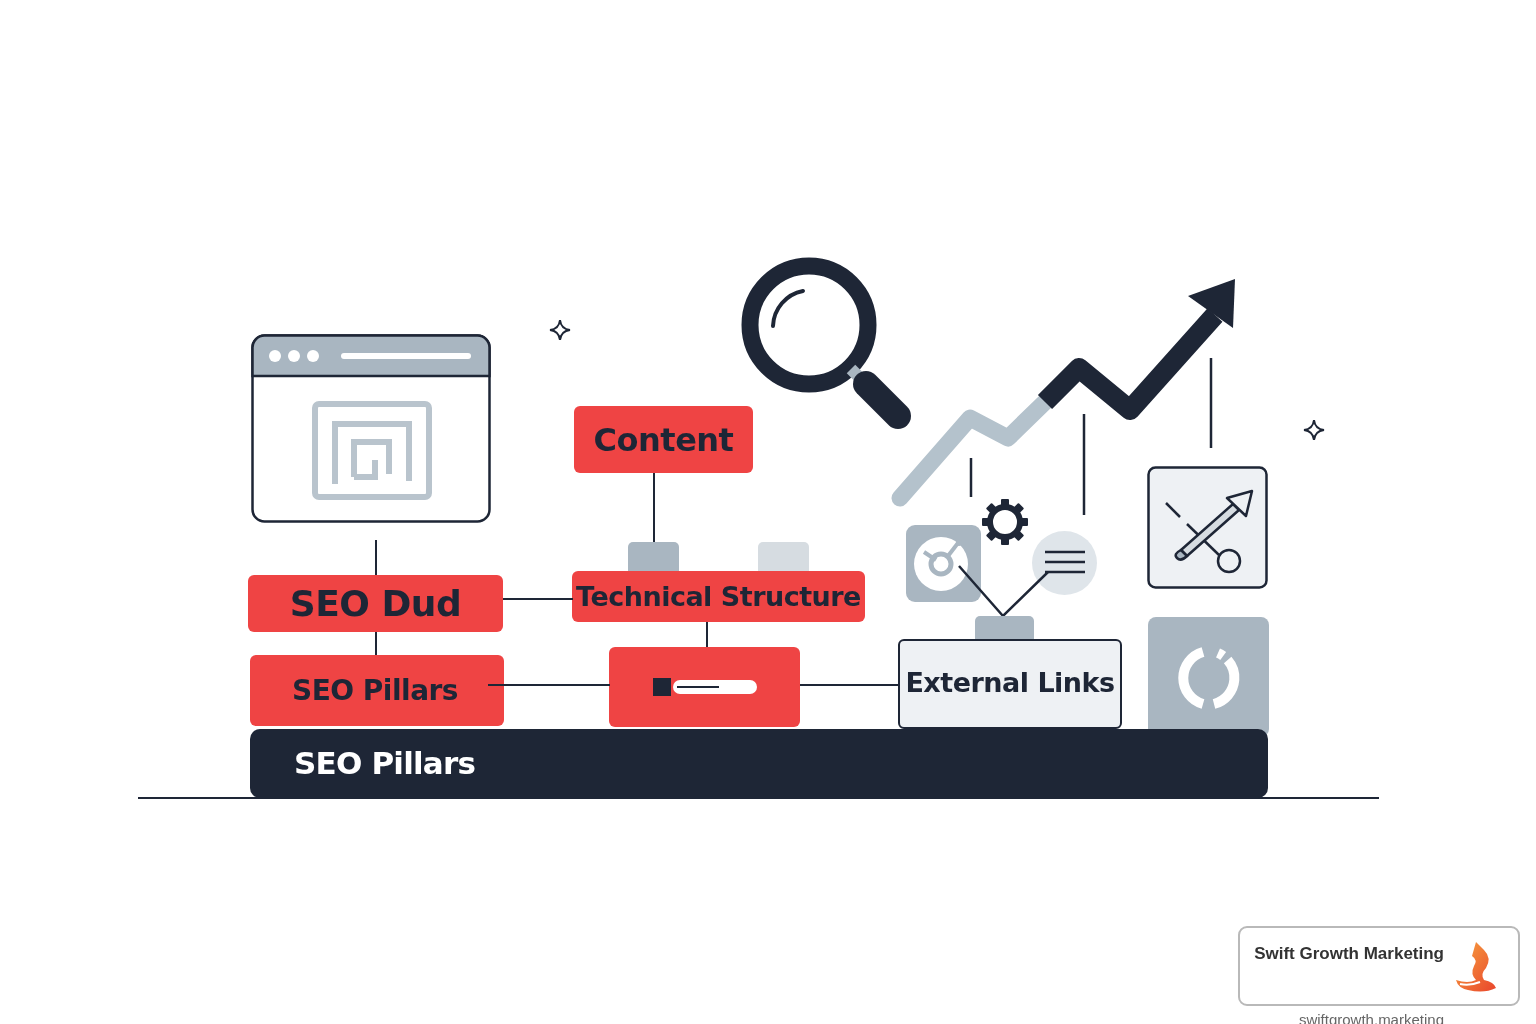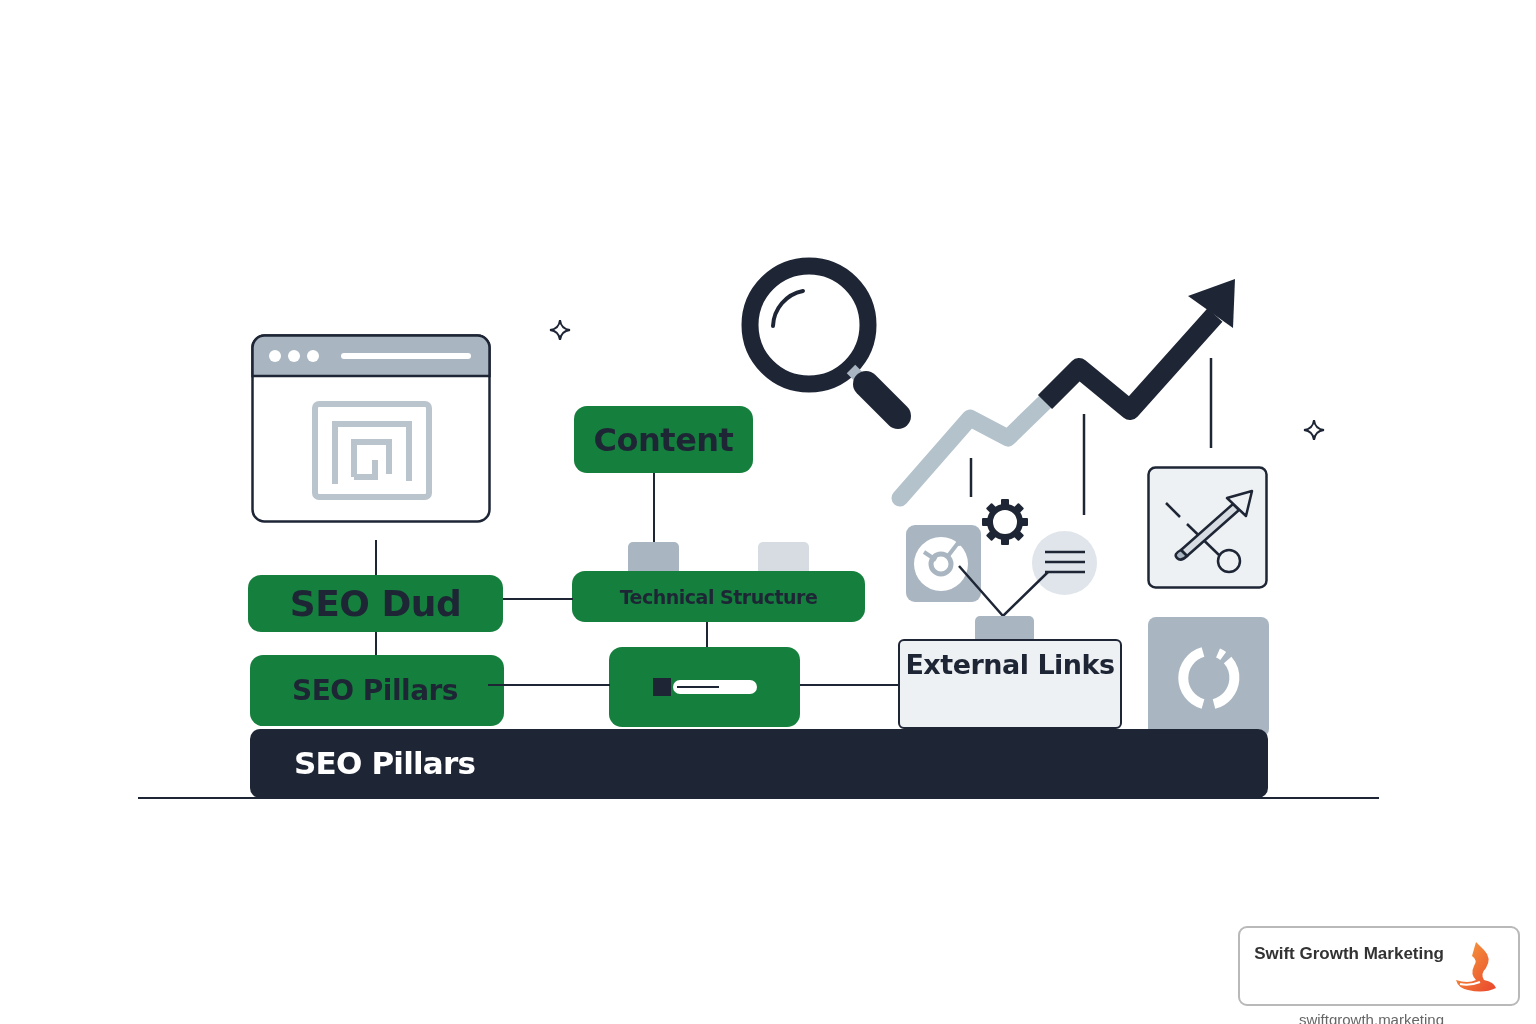--- a/index.html
+++ b/index.html
@@ -2,21 +2,21 @@
 <html><head>
 <meta charset="utf-8">
 <style>
   html, body { margin: 0; padding: 0; }
   body {
     width: 1536px; height: 1024px; background: #ffffff; position: relative; overflow: hidden;
     font-family: "Liberation Sans", "DejaVu Sans", sans-serif;
   }
   .abs { position: absolute; }
   .node {
-    position: absolute; background: #15803d; border-radius: 13px;
+    position: absolute; background: #ef4444; border-radius: 6px;
     display: flex; align-items: center; justify-content: center;
     color: #1e2636; font-family: "DejaVu Sans", sans-serif; font-weight: bold;
     letter-spacing: -0.5px;
   }
   .line { position: absolute; background: #1e2636; }
   .bar {
     position: absolute; left: 250px; top: 729px; width: 1018px; height: 69px;
     background: #1e2636; border-radius: 10px;
   }
   .bar-text { position: absolute; color: #ffffff; font-family: "DejaVu Sans", sans-serif; font-weight: bold; font-size: 31px; letter-spacing: -0.8px; }
@@ -76,21 +76,21 @@
 </div>
 
 <div class="node" style="left:574px;top:406px;width:179px;height:67px;font-size:32px;">
   <span>Content</span>
 </div>
 <div class="line" style="left:653px;top:473px;width:2px;height:70px;"></div>
 
 <div class="abs" style="left:628px;top:542px;width:51px;height:30px;background:#a9b6c1;border-radius:5px 5px 0 0;"></div>
 <div class="abs" style="left:758px;top:542px;width:51px;height:30px;background:#d6dce1;border-radius:5px 5px 0 0;"></div>
 
-<div class="node" style="left:572px;top:571px;width:293px;height:51px;font-size:19px;">
+<div class="node" style="left:572px;top:571px;width:293px;height:51px;font-size:27px;">
   <span>Technical Structure</span>
 </div>
 <div class="line" style="left:706px;top:622px;width:2px;height:25px;"></div>
 
 <div class="node" style="left:609px;top:647px;width:191px;height:80px;">
   <svg width="104" height="18" viewBox="0 0 104 18">
     <rect x="20" y="2" width="84" height="14" rx="7" fill="#ffffff"></rect>
     <rect x="0" y="0" width="18" height="18" fill="#1e2636"></rect>
     <line x1="24" y1="9" x2="66" y2="9" stroke="#1e2636" stroke-width="2"></line>
   </svg>
@@ -139,21 +139,21 @@
     <line x1="13" y1="31" x2="53" y2="31" stroke="#1e2636" stroke-width="2.5"></line>
     <line x1="13" y1="41" x2="53" y2="41" stroke="#1e2636" stroke-width="2.5"></line>
   </svg>
 </div>
 <div class="abs" style="left:955px;top:560px;">
   <svg width="100" height="60" viewBox="0 0 100 60">
     <polyline points="4,6 48,56 93,12" fill="none" stroke="#1e2636" stroke-width="2.5"></polyline>
   </svg>
 </div>
 <div class="abs" style="left:975px;top:616px;width:59px;height:24px;background:#a9b6c1;border-radius:5px 5px 0 0;"></div>
-<div class="node" style="left:898px;top:639px;width:224px;height:90px;background:#eef1f4;border:2px solid #1e2636;border-radius:6px;box-sizing:border-box;font-size:27px;align-items:flex-start;padding-top:8px;text-align:center;">
+<div class="node" style="left:898px;top:639px;width:224px;height:90px;background:#eef1f4;border:2px solid #1e2636;border-radius:6px;box-sizing:border-box;font-size:27px;align-items:flex-start;padding-top:26px;text-align:center;">
   <span>External Links</span>
 </div>
 
 <div class="abs" style="left:1147px;top:466px;width:121px;height:123px;">
   <svg width="121" height="123" viewBox="0 0 121 123">
     <rect x="1.5" y="1.5" width="118" height="120" rx="7" fill="#eef1f4" stroke="#1e2636" stroke-width="2.5"></rect>
     <line x1="19" y1="37" x2="33" y2="51" stroke="#1e2636" stroke-width="2.5"></line>
     <line x1="40" y1="58" x2="72" y2="89" stroke="#1e2636" stroke-width="2.5"></line>
     <circle cx="82" cy="95" r="11" fill="#eef1f4" stroke="#1e2636" stroke-width="2.5"></circle>
     <path d="M34 84 L86 38 L92 44 L40 90 Z" fill="#d6dce1" stroke="#1e2636" stroke-width="2.5" stroke-linejoin="round"></path>

